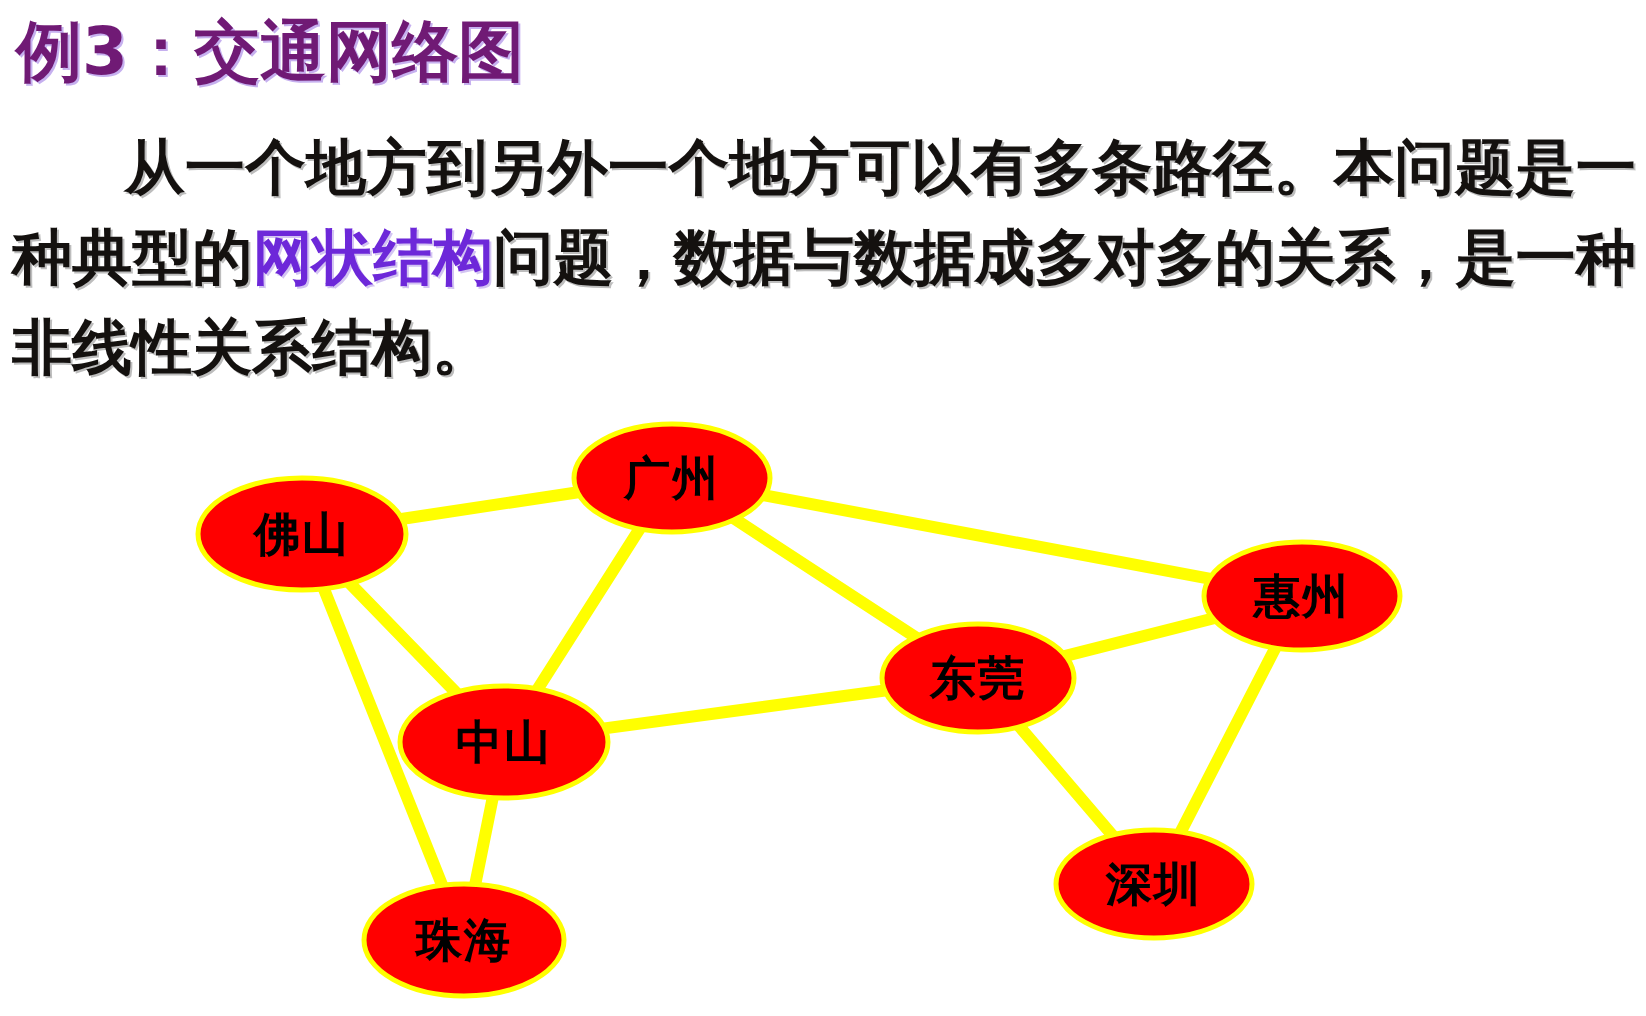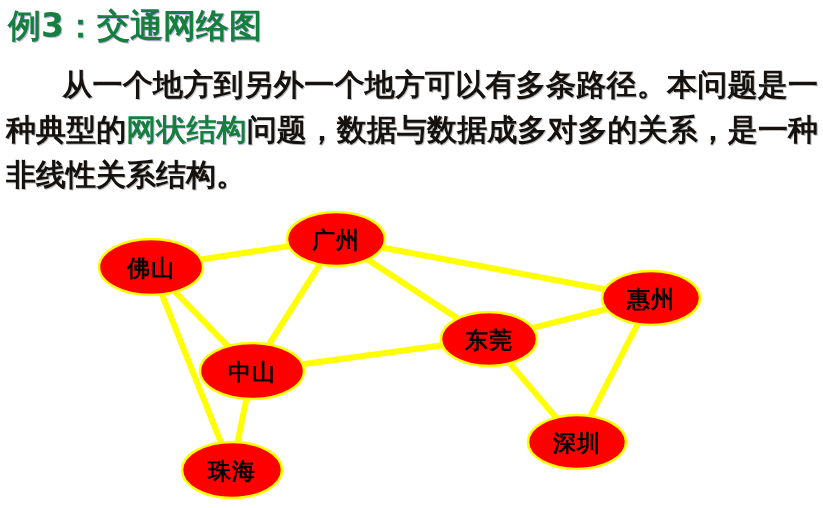--- a/index.html
+++ b/index.html
@@ -16,21 +16,21 @@
   }
 
   
   #slide-title {
     position: absolute;
     left: 8px;
     top: 6px;
     font-size: 33px;
     line-height: 40px;
     font-weight: bold;
-    color: #15803d;
+    color: #701a75;
     letter-spacing: 0px;
     white-space: nowrap;
     text-shadow: 1px 1px 0 #c6b0ef;
   }
 
   
   #body-text {
     position: absolute;
     left: 6px;
     top: 62px;
@@ -41,21 +41,21 @@
     color: #14110f;
     text-align: justify;
     text-justify: inter-ideograph;
     text-shadow: 1px 1px 0 #bdbdbd;
   }
   #body-text .indent {
     display: inline-block;
     width: 56px;
   }
   #body-text .hl {
-    color: #15803d;
+    color: #6d28d9;
     text-shadow: 1px 1px 0 #d3c4f2;
   }
 
   
   #network-diagram {
     position: absolute;
     left: 0;
     top: 198px;
     width: 823px;
     height: 310px;

